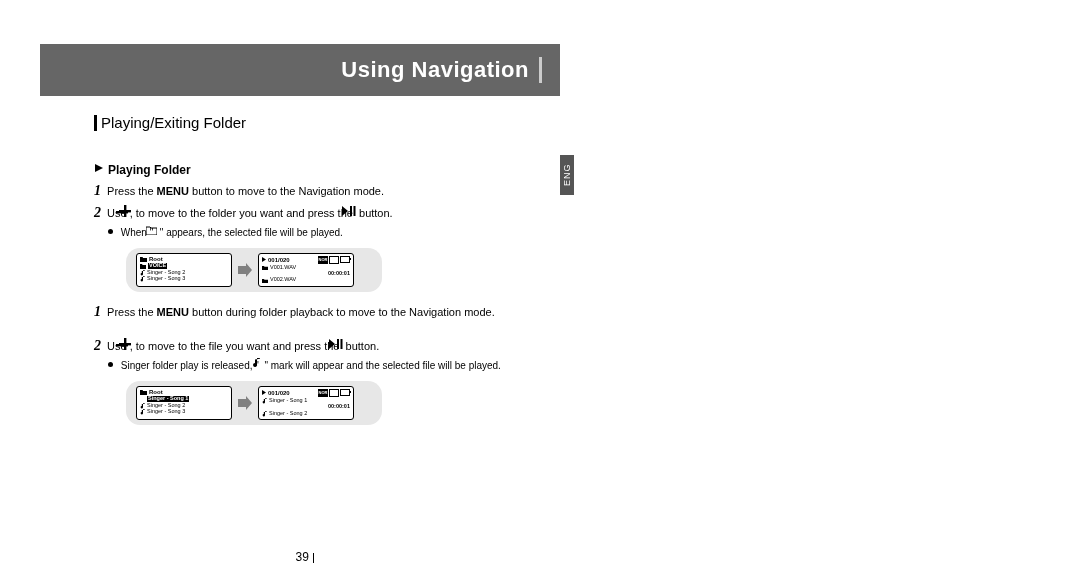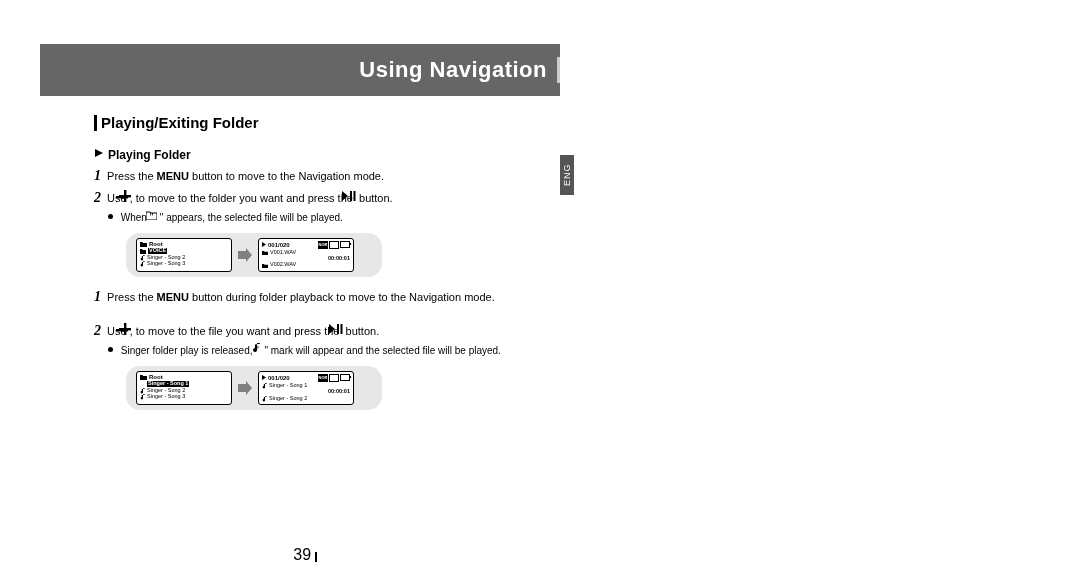--- a/index.html
+++ b/index.html
@@ -17,20 +17,21 @@
   .page-header {
     position: absolute;
     left: 40px;
     top: 44px;
     width: 520px;
     height: 52px;
     background: #666;
     display: flex;
     align-items: center;
     justify-content: flex-end;
+    padding-right: 18px;
     box-sizing: border-box;
   }
   .page-header .title {
     font-size: 22px;
     font-weight: bold;
     color: #fff;
     letter-spacing: 0.5px;
   }
   .page-header .rule {
     display: inline-block;
@@ -42,22 +43,22 @@
 
   .content {
     position: absolute;
     left: 94px;
     top: 114px;
     width: 460px;
   }
 
   .section-title {
     font-size: 15px;
-    font-weight: bold;
-    margin-bottom: 17px;
+    font-weight: normal;
+    margin-bottom: 32px;
     display: flex;
     align-items: center;
   }
   .section-title .bar {
     display: inline-block;
     width: 3px;
     height: 16px;
     background: #000;
     margin-right: 4px;
   }
@@ -212,21 +213,21 @@
     writing-mode: vertical-rl;
     transform: rotate(180deg);
   }
 
   .page-num {
     position: absolute;
     left: 55px;
     bottom: 22px;
     width: 500px;
     text-align: center;
-    font-size: 16px;
+    font-size: 12px;
   }
   .page-num .bar {
     display: inline-block;
     width: 1.5px;
     height: 10px;
     background: #000;
     margin-left: 4px;
     position: relative;
     top: 2px;
   }

